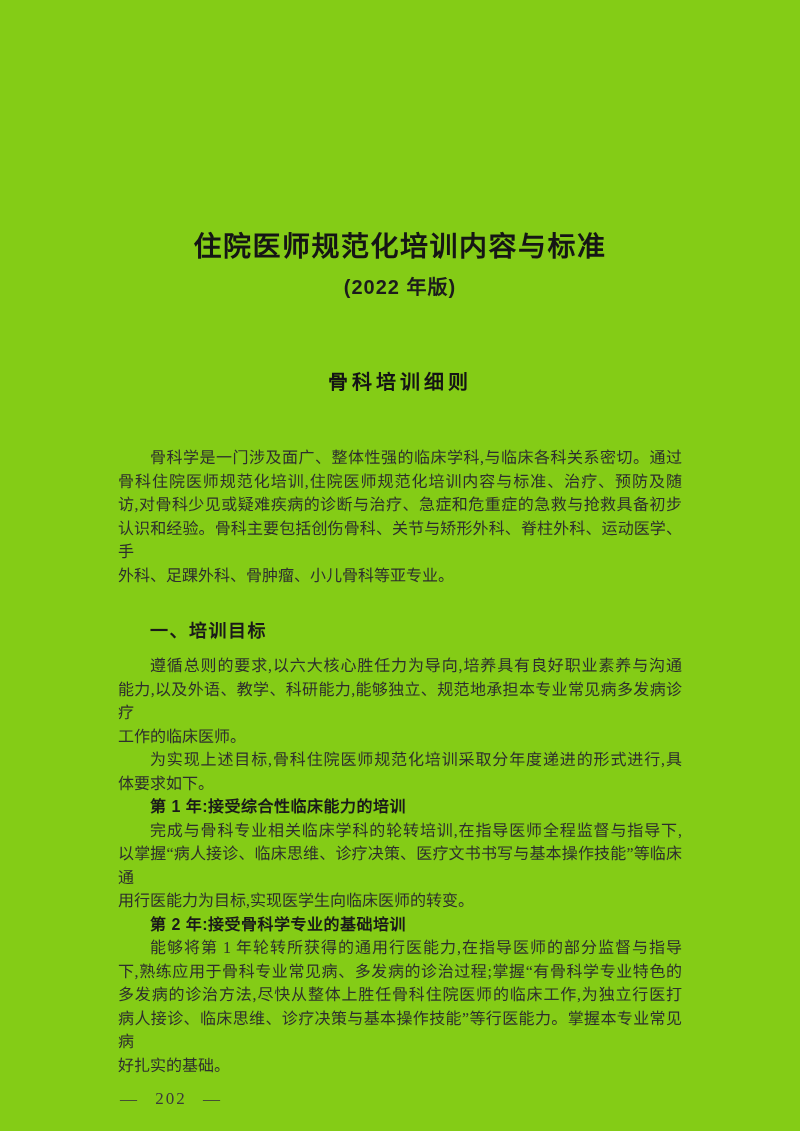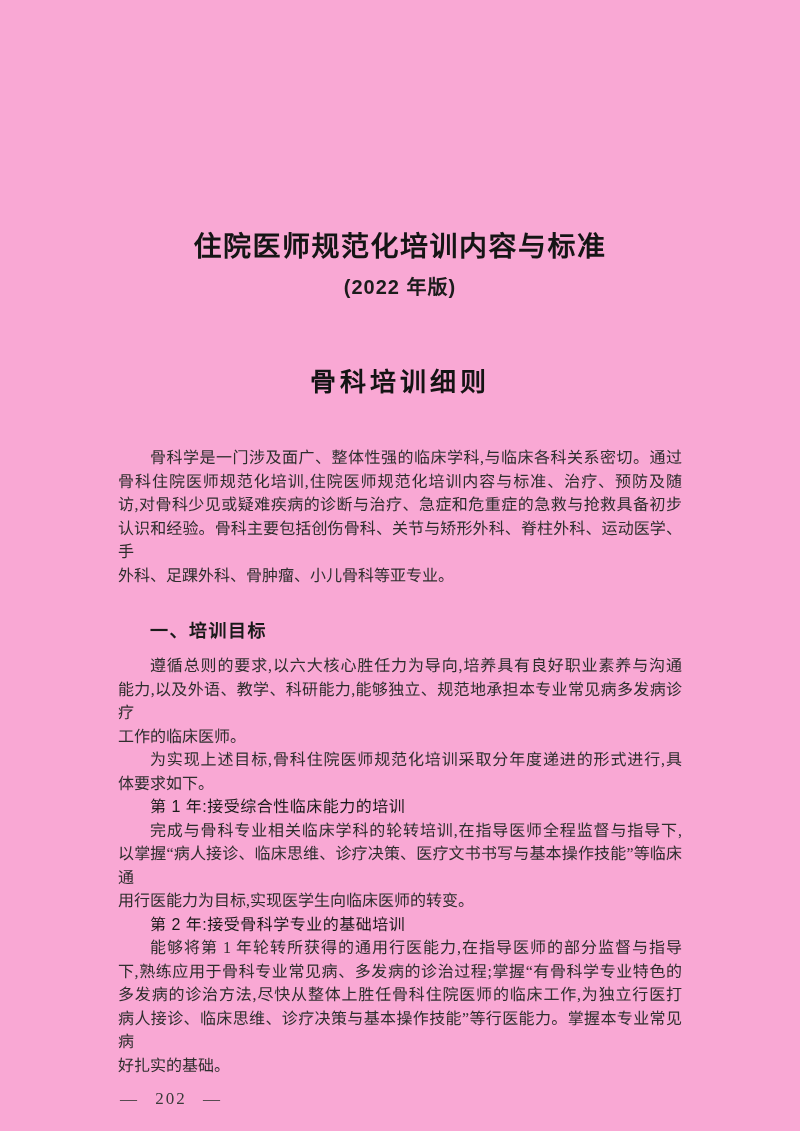--- a/index.html
+++ b/index.html
@@ -4,21 +4,21 @@
 <style>
   html, body {
     margin: 0;
     padding: 0;
     background: #ffffff;
   }
   .page {
     position: relative;
     width: 800px;
     height: 1131px;
-    background: #f9a8d4;
+    background: #84cc16;
     color: #2e2e2e;
     box-sizing: border-box;
     padding: 228px 118px 0 118px;
     overflow: hidden;
     font-family: "Liberation Serif", "DejaVu Serif", serif;
   }
   .doc-title {
     margin: 0;
     text-align: center;
     font-family: "Liberation Serif", "DejaVu Serif", serif;
@@ -36,21 +36,21 @@
     font-size: 20px;
     line-height: 26px;
     letter-spacing: 1px;
     color: #1c1c1c;
   }
   .chapter-title {
     margin: 64px 0 0 0;
     text-align: center;
     font-family: "Liberation Sans", "DejaVu Sans", sans-serif;
     font-weight: 700;
-    font-size: 26px;
+    font-size: 20px;
     line-height: 36px;
     letter-spacing: 4px;
     color: #141414;
   }
   .doc-body {
     margin-top: 46px;
     font-size: 16px;
     line-height: 23.5px;
     color: #2e2e2e;
   }
@@ -70,21 +70,21 @@
     font-family: "Liberation Sans", "DejaVu Sans", sans-serif;
     font-weight: 700;
     font-size: 18px;
     line-height: 26px;
     text-indent: 32px;
     letter-spacing: 1.5px;
     color: #1a1a1a;
   }
   .subhead {
     font-family: "Liberation Sans", "DejaVu Sans", sans-serif;
-    font-weight: 400;
+    font-weight: 700;
     font-size: 16px;
     line-height: 23.5px;
     text-indent: 32px;
     letter-spacing: 0.5px;
     color: #1a1a1a;
   }
   .page-footer {
     margin-top: 12px;
     padding-left: 2px;
     font-size: 17px;

